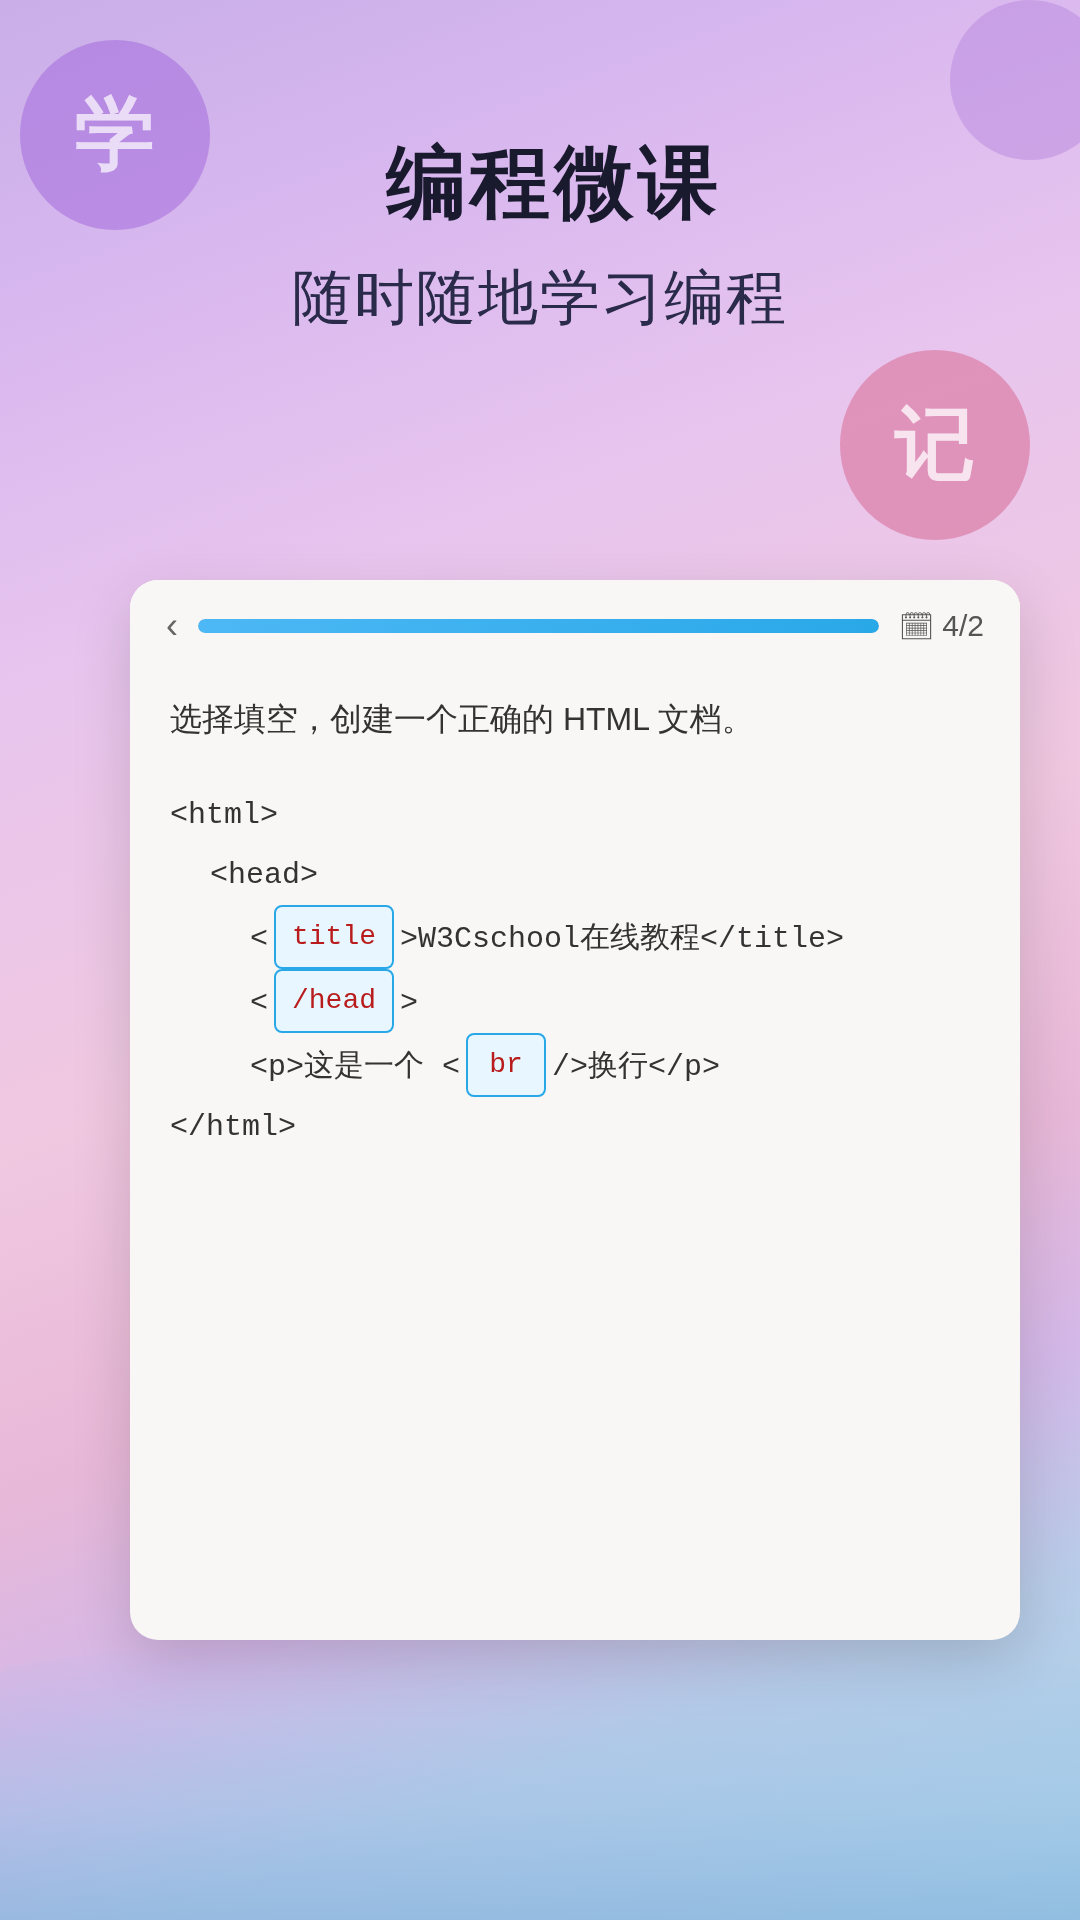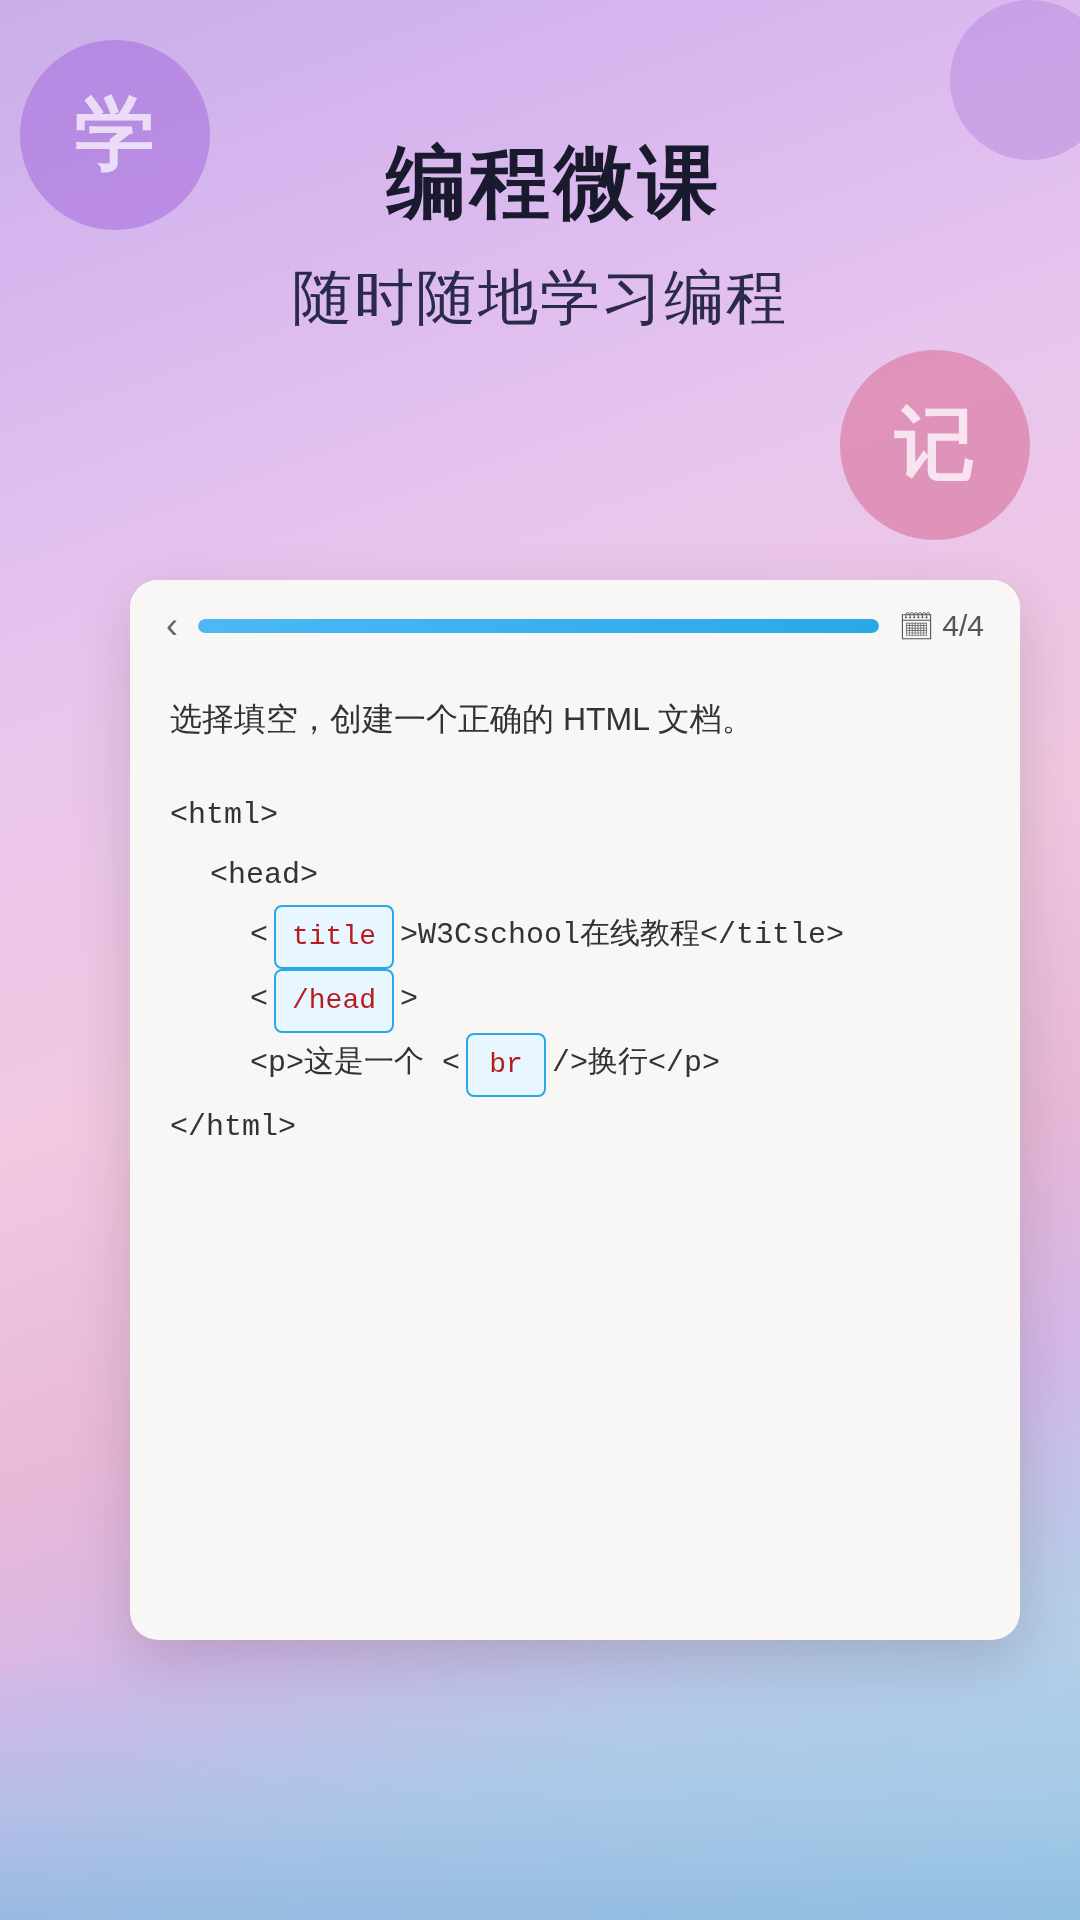--- a/index.html
+++ b/index.html
@@ -166,21 +166,21 @@
     
     .code-block {
       font-family: 'Courier New', 'Menlo', monospace;
       font-size: 30px;
       color: #333;
       line-height: 2.0;
     }
 
     .code-line {
       display: flex;
-      align-items: flex-start;
+      align-items: flex-end;
       flex-wrap: wrap;
       gap: 6px;
       min-height: 52px;
     }
 
     .code-indent-1 { padding-left: 40px; }
     .code-indent-2 { padding-left: 80px; }
 
     
     .fill-badge {
@@ -238,21 +238,21 @@
 </div>
 
 <div class="card">
   <div class="card-header">
     <span class="back-btn">‹</span>
     <div class="progress-bar-container">
       <div class="progress-bar-fill"></div>
     </div>
     <div class="page-indicator">
       <span class="page-icon">🗓</span>
-      <span>4/4</span>
+      <span>4/2</span>
     </div>
   </div>
 
   <div class="card-content">
     <p class="question-text">选择填空，创建一个正确的 HTML 文档。</p>
 
     <div class="code-block" id="code-block">
         <div class="code-line ">
           <span class="code-text">&lt;html&gt;</span>
         </div>

